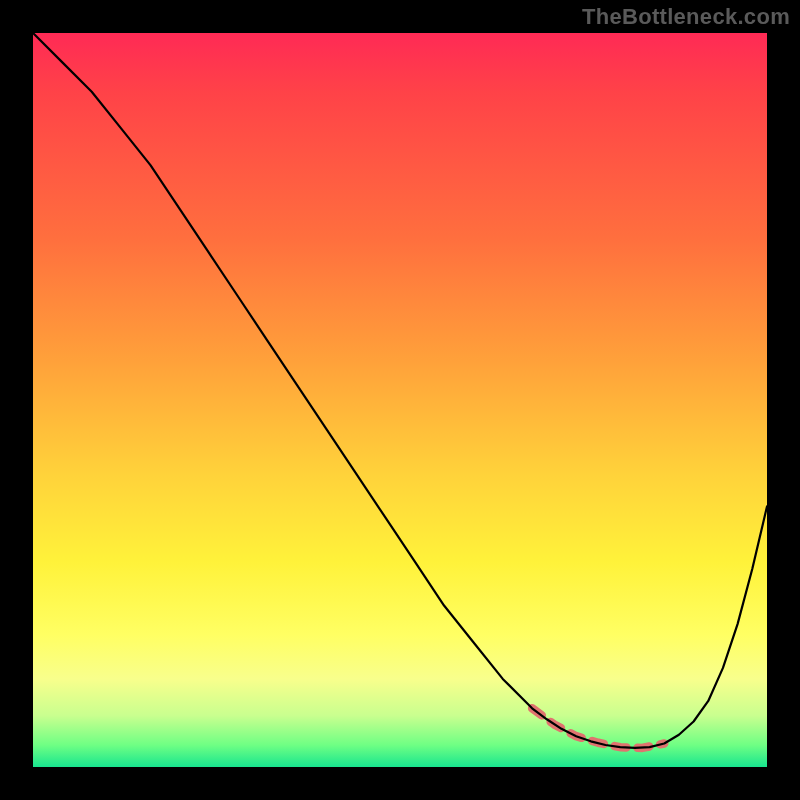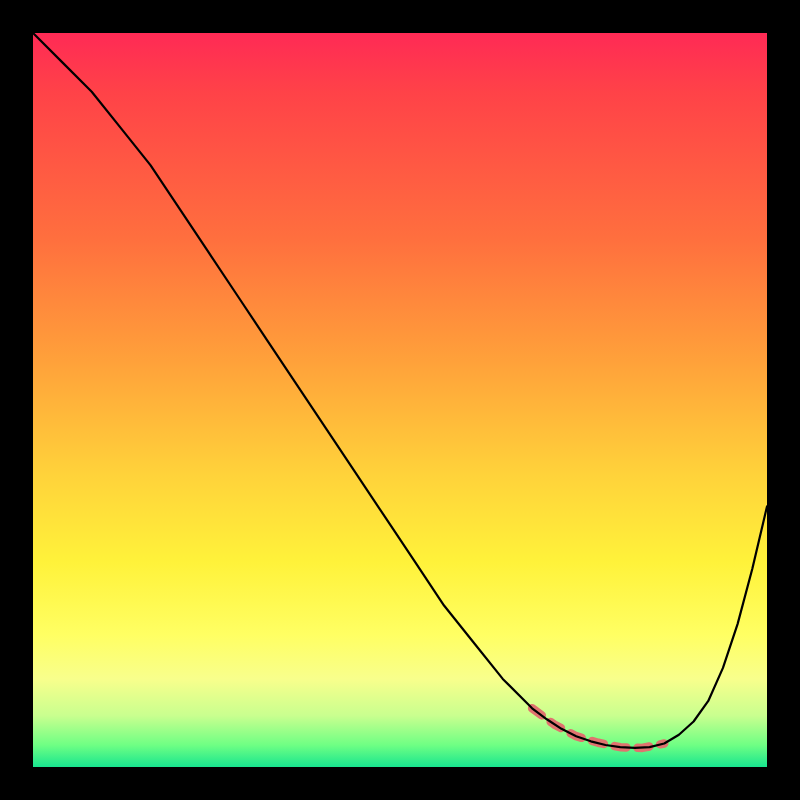--- a/index.html
+++ b/index.html
@@ -53,20 +53,21 @@
     stroke-linecap: round;
     stroke-linejoin: round;
     stroke-dasharray: 12 11;
   }
 </style>
 </head>
 <body>
 
 <div class="frame">
 
+  <div class="watermark">TheBottleneck.com</div>
 
   <div class="plot-wrap">
     <svg class="plot" viewBox="0 0 734 734" preserveAspectRatio="none">
       <defs>
         <linearGradient id="bg-grad" x1="0" y1="0" x2="0" y2="1">
           <stop offset="0%" stop-color="#ff2a55"></stop>
           <stop offset="8%" stop-color="#ff4248"></stop>
           <stop offset="28%" stop-color="#ff6f3e"></stop>
           <stop offset="45%" stop-color="#ffa23a"></stop>
           <stop offset="60%" stop-color="#ffd23a"></stop>

